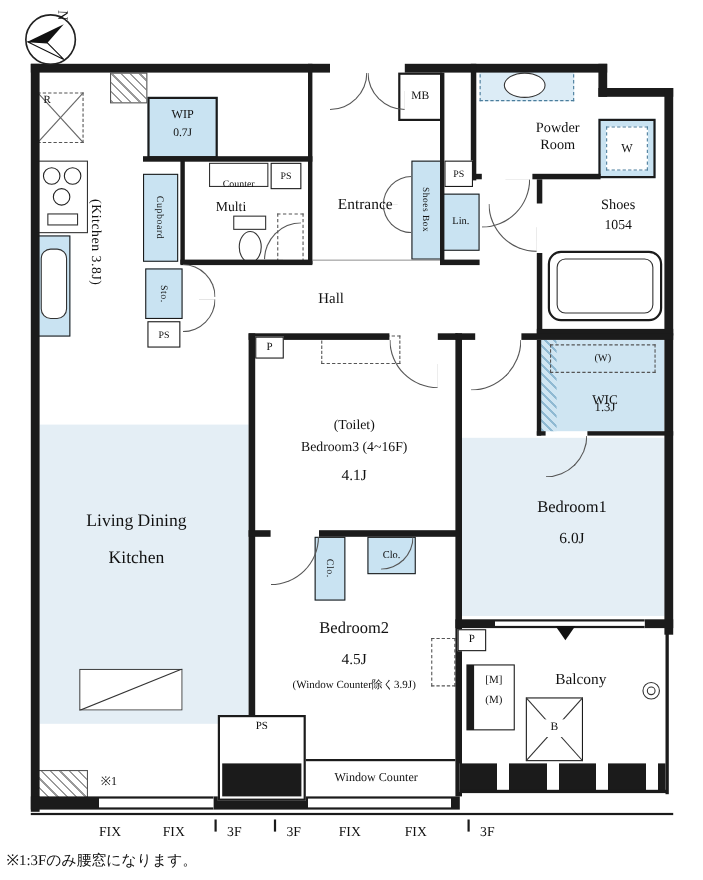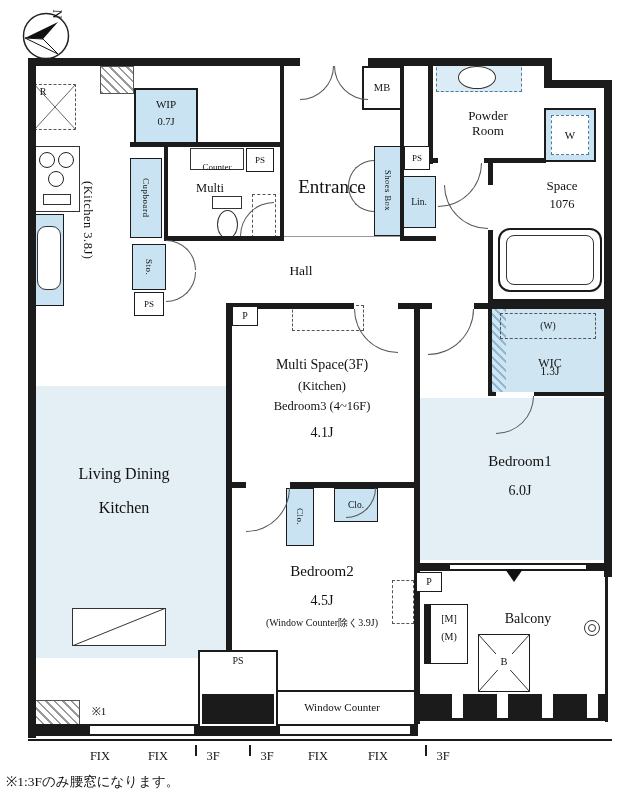--- a/index.html
+++ b/index.html
@@ -173,34 +173,33 @@
   <div class="thinbox" style="left:588px;top:624px;width:8px;height:8px;border-radius:50%"></div>
   <div class="abs" style="left:505px;top:569px;width:0;height:0;border-left:9px solid transparent;border-right:9px solid transparent;border-top:13px solid #111"></div>
 
   <div class="vlabel" style="left:76px;top:140px;width:22px;height:160px;font-size:12.5px">(Kitchen 3.8J)</div>
   <div class="label" style="left:134px;top:96px;width:64px;height:16px;font-size:11px">WIP</div>
   <div class="label" style="left:134px;top:114px;width:64px;height:15px;font-size:10.5px">0.7J</div>
   <div class="vlabel" style="left:130px;top:158px;width:32px;height:80px;font-size:9px">Cupboard</div>
   <div class="vlabel" style="left:132px;top:244px;width:34px;height:46px;font-size:9px">Sto.</div>
   <div class="label" style="left:190px;top:148px;width:54px;height:38px;font-size:9px">Counter</div>
   <div class="label" style="left:178px;top:180px;width:64px;height:16px;font-size:12.5px">Multi</div>
-  <div class="label" style="left:288px;top:178px;width:88px;height:18px;font-size:19px">Entrance</div>
+  <div class="label" style="left:288px;top:178px;width:88px;height:18px;font-size:14px">Entrance</div>
   <div class="vlabel" style="left:374px;top:146px;width:28px;height:90px;font-size:8.5px">Shoes Box</div>
   <div class="label" style="left:402px;top:176px;width:34px;height:52px;font-size:9.5px">Lin.</div>
   <div class="label" style="left:362px;top:66px;width:40px;height:44px;font-size:10.5px">MB</div>
-  <div class="label" style="left:455px;top:102px;width:66px;height:44px;font-size:13px">Powder Room</div>
+  <div class="label" style="left:474px;top:102px;width:66px;height:44px;font-size:13px">Powder Room</div>
   <div class="label" style="left:544px;top:108px;width:52px;height:54px;font-size:11px">W</div>
-  <div class="label" style="left:530px;top:178px;width:64px;height:16px;font-size:13px">Space</div>
-  <div class="label" style="left:530px;top:196px;width:64px;height:15px;font-size:12.5px">1076</div>
+  <div class="label" style="left:530px;top:178px;width:64px;height:16px;font-size:13px">Shoes</div>
+  <div class="label" style="left:530px;top:196px;width:64px;height:15px;font-size:12.5px">1054</div>
   <div class="label" style="left:270px;top:262px;width:62px;height:18px;font-size:13.5px">Hall</div>
   <div class="label" style="left:500px;top:313px;width:96px;height:26px;font-size:9.5px">(W)</div>
   <div class="label" style="left:516px;top:356px;width:68px;height:15px;font-size:12px">WIC</div>
   <div class="label" style="left:516px;top:364px;width:68px;height:15px;font-size:11.5px">1.3J</div>
-  <div class="label" style="left:237px;top:356px;width:170px;height:18px;font-size:14px">Multi Space(3F)</div>
-  <div class="label" style="left:237px;top:378px;width:170px;height:16px;font-size:12.5px">(Kitchen)</div>
+  <div class="label" style="left:237px;top:378px;width:170px;height:16px;font-size:12.5px">(Toilet)</div>
   <div class="label" style="left:237px;top:398px;width:170px;height:16px;font-size:12.5px">Bedroom3 (4~16F)</div>
   <div class="label" style="left:237px;top:424px;width:170px;height:18px;font-size:14px">4.1J</div>
   <div class="label" style="left:444px;top:452px;width:152px;height:18px;font-size:15px">Bedroom1</div>
   <div class="label" style="left:444px;top:482px;width:152px;height:18px;font-size:14px">6.0J</div>
   <div class="label" style="left:36px;top:464px;width:176px;height:20px;font-size:16px">Living Dining</div>
   <div class="label" style="left:36px;top:498px;width:176px;height:20px;font-size:16px">Kitchen</div>
   <div class="vlabel" style="left:286px;top:488px;width:28px;height:58px;font-size:9px">Clo.</div>
   <div class="label" style="left:334px;top:488px;width:44px;height:34px;font-size:9.5px">Clo.</div>
   <div class="label" style="left:252px;top:562px;width:140px;height:18px;font-size:15px">Bedroom2</div>
   <div class="label" style="left:252px;top:592px;width:140px;height:18px;font-size:14px">4.5J</div>

